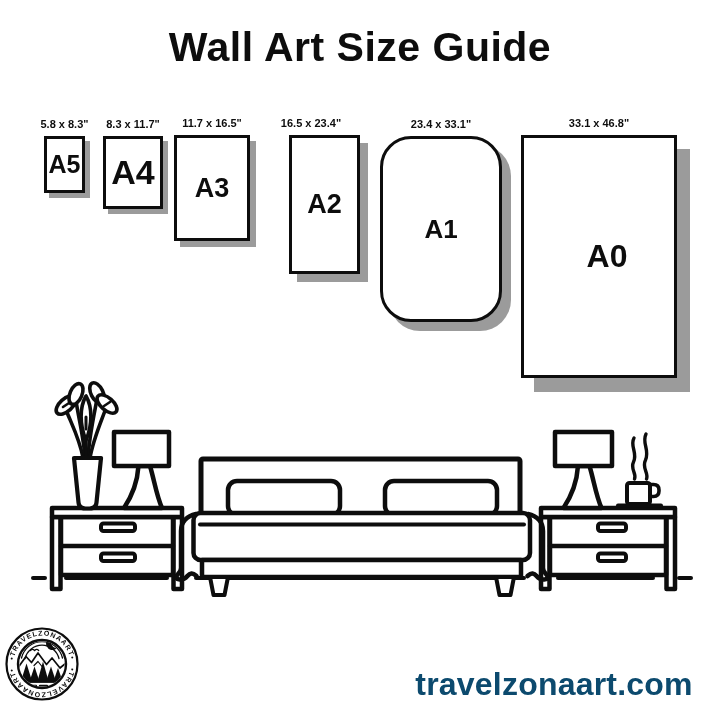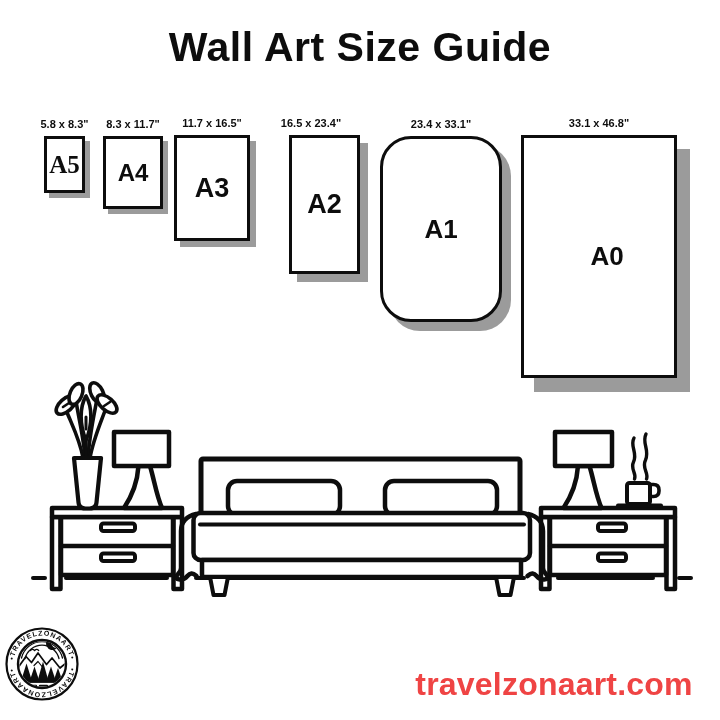--- a/index.html
+++ b/index.html
@@ -18,42 +18,42 @@
   }
   .paper-box{
     position:absolute;inset:0;background:#ffffff;border:3px solid #0d0d0d;
     display:flex;align-items:center;justify-content:center;font-weight:bold;color:#0d0d0d;
   }
   .bedroom{position:absolute;left:0;top:380px;width:720px;height:220px;}
   .logo-badge{position:absolute;left:5px;top:627px;width:74px;height:74px;}
   .logo-arc-text{font-family:"Liberation Sans",sans-serif;font-size:7px;font-weight:bold;letter-spacing:1px;fill:#0d0d0d;}
   .website-url{
     position:absolute;left:398px;top:666px;width:312px;text-align:center;
-    font-size:32px;font-weight:bold;letter-spacing:.2px;color:#ef4444;white-space:nowrap;
+    font-size:32px;font-weight:bold;letter-spacing:.2px;color:#0c4a6e;white-space:nowrap;
   }
 </style>
 </head>
 <body>
 
 <div class="canvas">
 
   <div class="page-title">Wall Art Size Guide</div>
 
   <div>
 
     <div class="size-group" style="left:44px;top:136px;width:41px;height:57px;">
       <div class="dim-label">5.8 x 8.3"</div>
-      <div class="paper-box" style="box-shadow:5px 5px 0 #9b9b9b;font-size:25px;font-family:Liberation Serif, serif;">
+      <div class="paper-box" style="box-shadow:5px 5px 0 #9b9b9b;font-size:25px;">
         <span>A5</span>
       </div>
     </div>
 
     <div class="size-group" style="left:103px;top:136px;width:60px;height:73px;">
       <div class="dim-label">8.3 x 11.7"</div>
-      <div class="paper-box" style="box-shadow:5px 5px 0 #9b9b9b;font-size:24px;">
+      <div class="paper-box" style="box-shadow:5px 5px 0 #9b9b9b;font-size:34px;">
         <span>A4</span>
       </div>
     </div>
 
     <div class="size-group" style="left:174px;top:135px;width:76px;height:106px;">
       <div class="dim-label">11.7 x 16.5"</div>
       <div class="paper-box" style="box-shadow:6px 6px 0 #9b9b9b;font-size:27px;">
         <span>A3</span>
       </div>
     </div>
@@ -67,21 +67,21 @@
 
     <div class="size-group" style="left:380px;top:136px;width:122px;height:186px;">
       <div class="dim-label">23.4 x 33.1"</div>
       <div class="paper-box" style="box-shadow:9px 9px 0 #9b9b9b;font-size:26px;border-radius:31px;">
         <span>A1</span>
       </div>
     </div>
 
     <div class="size-group" style="left:521px;top:135px;width:156px;height:243px;">
       <div class="dim-label">33.1 x 46.8"</div>
-      <div class="paper-box" style="box-shadow:13px 14px 0 #9b9b9b;font-size:26px;padding-left:16px;">
+      <div class="paper-box" style="box-shadow:13px 14px 0 #9b9b9b;font-size:32px;padding-left:16px;">
         <span>A0</span>
       </div>
     </div>
 
   </div>
 
   <svg class="bedroom" viewBox="0 0 720 220" fill="none" stroke="#0d0d0d" stroke-linecap="round" stroke-linejoin="round">
 
     <g stroke-width="4">
       <line x1="33" y1="198" x2="45" y2="198"></line>

